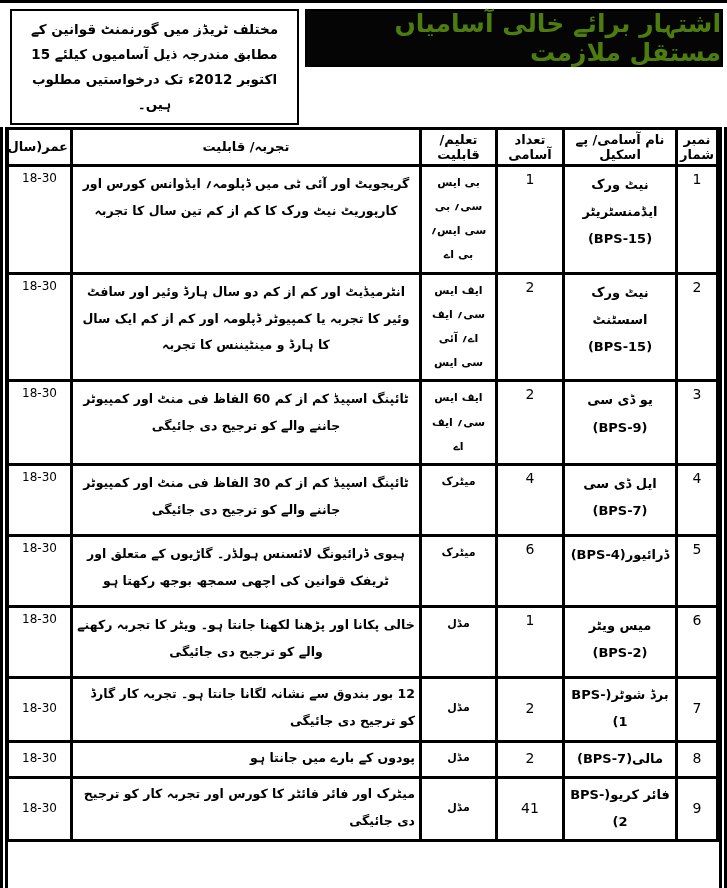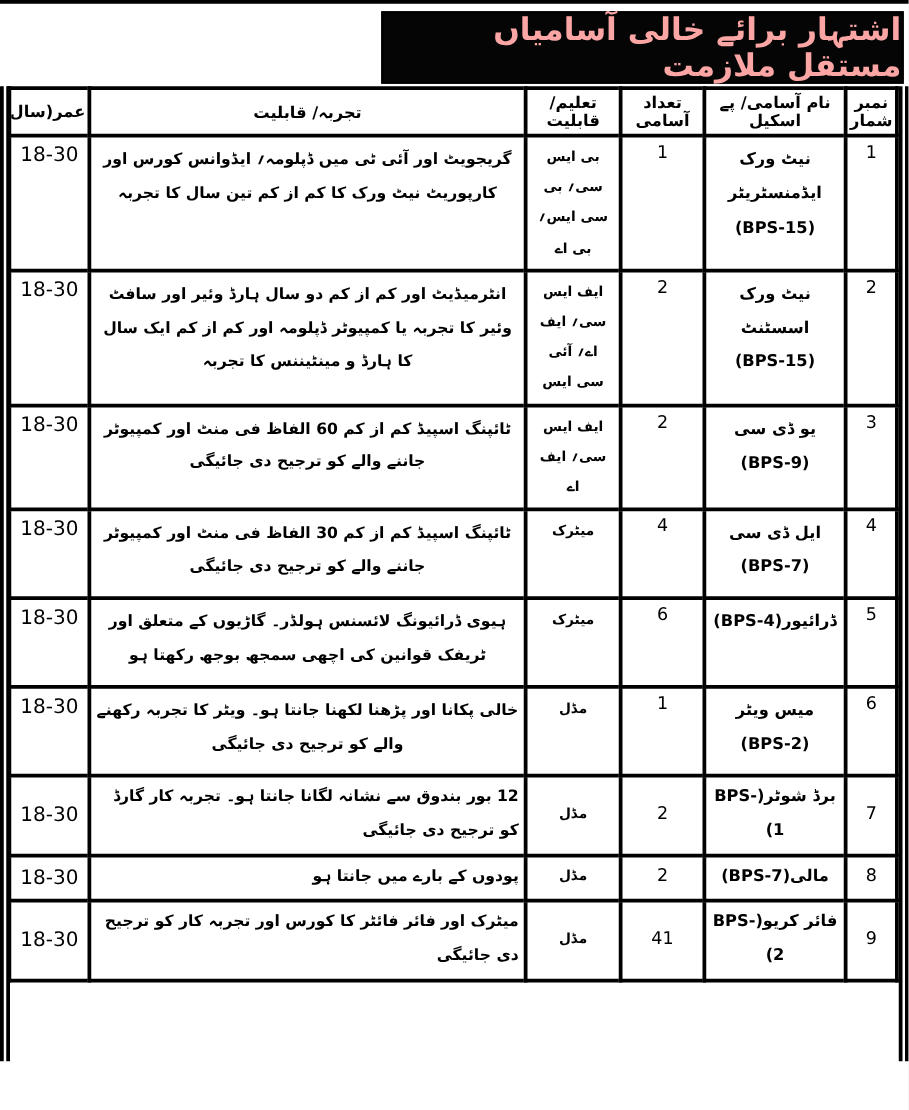--- a/index.html
+++ b/index.html
@@ -9,21 +9,21 @@
     position:relative; width:727px; height:888px; margin:0 auto;
     background:#ffffff; direction:rtl; overflow:hidden;
     border-top:3px solid #000;
   }
   
   .top {
     display:flex; align-items:flex-start; gap:6px;
     padding:6px 4px 0 4px;
   }
   .title-box {
-    width:418px; height:58px; background:#050505; color:#fca5a5;
+    width:418px; height:58px; background:#050505; color:#4d7c0f;
     display:flex; align-items:center; justify-content:center;
     font-size:25px; font-weight:bold; letter-spacing:0.5px;
     border:2px solid #000;
   }
   .intro-box {
     width:289px; min-height:76px; border:2.5px solid #000; background:#fff;
     padding:6px 8px; font-size:13.5px; line-height:1.85; text-align:center;
     font-weight:bold;
   }
   
@@ -42,41 +42,44 @@
     padding:4px 4px; overflow:hidden;
   }
   table.jobs th {
     font-size:13px; font-weight:bold; padding:2px; height:26px; vertical-align:middle;
   }
   td.c-sno   { font-size:14px; padding-top:10px; }
   td.c-post  { font-size:13px; font-weight:bold; line-height:2.1; padding-top:8px;margin-top:12px; }
   td.c-count { font-size:14px; padding-top:10px; }
   td.c-edu   { font-size:11px; font-weight:bold; line-height:2.2; padding-top:8px;margin-left:25px; }
   td.c-exp   { font-size:12.5px; font-weight:bold; text-align:right; line-height:2.15; padding:8px 8px 4px 8px;margin-left:13px; }
-  td.c-age   { font-size:16px; padding-top:10px; }
+  td.c-age   { font-size:12px; padding-top:10px; }
   tr.tall  { height:71px; }
   tr.short { height:35px; }
   tr.short td { vertical-align:middle; padding-top:2px; }
   tr.short td.c-exp { text-align:right; }
   .ltr { direction:ltr; unicode-bidi:bidi-override; display:inline-block; }
   .scale { direction:ltr; display:block; font-weight:bold; }
   
   .note {
     padding:8px 10px 6px 10px; font-size:13px; line-height:2.25;
     text-align:justify; font-weight:bold; color:#111;
   }
 </style>
 </head>
 <body>
 
 <div class="page">
 
   <div class="top">
     <div class="title-box">
       <span>اشتہار برائے خالی آسامیاں مستقل ملازمت</span>
+    </div>
+    <div class="intro-box">
+      <span>مختلف ٹریڈز میں گورنمنٹ قوانین کے مطابق مندرجہ ذیل آسامیوں کیلئے 15 اکتوبر 2012ء تک درخواستیں مطلوب ہیں۔</span>
     </div>
   </div>
 
   <div class="main">
 
     <table class="jobs">
       <colgroup>
         <col style="width:41px">
           <col style="width:113px">
           <col style="width:67px">

